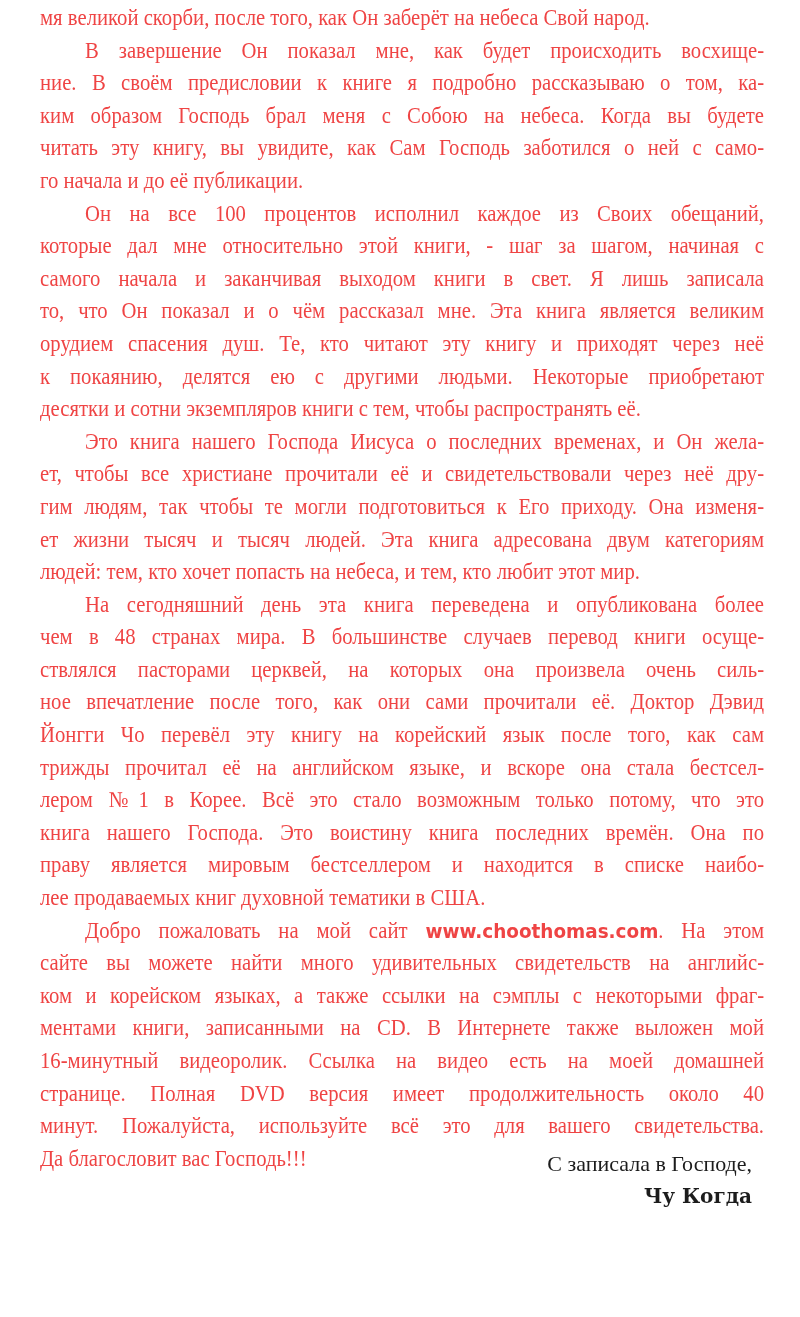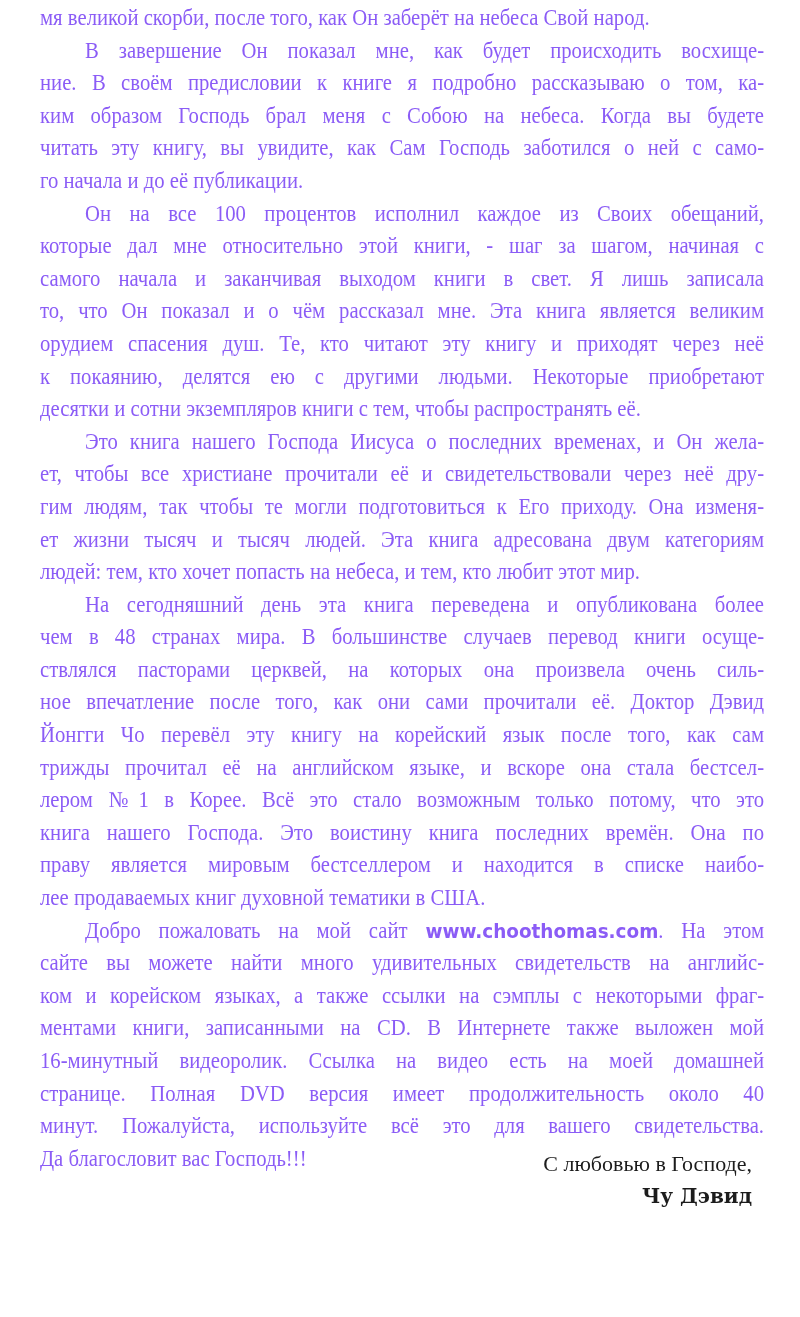--- a/index.html
+++ b/index.html
@@ -1,20 +1,20 @@
 <!DOCTYPE html>
 <html><head>
 <meta charset="utf-8">
 <style>
   html, body { margin: 0; padding: 0; background: #ffffff; }
   body { width: 800px; height: 1317px; position: relative; overflow: hidden; }
   .page {
     position: absolute; left: 40px; top: 2px; width: 724px;
     font-family: "Liberation Serif", "DejaVu Serif", serif;
-    font-size: 22.5px; color: #8b5cf6;
+    font-size: 22.5px; color: #ef4444;
   }
   .para { margin: 0; }
   .line {
     display: block; height: 32.6px; line-height: 32.6px;
     white-space: nowrap; text-align: justify; text-align-last: justify;
     transform: scaleX(0.92); transform-origin: left center; width: 787px;
   }
   .line.last { text-align-last: left; }
   .line.indent { padding-left: 49px; width: 738px; }
   .link { font-family: "DejaVu Sans", sans-serif; font-weight: bold; font-size: 20px; }
@@ -76,15 +76,15 @@
     <span class="line">ком и корейском языках, а также ссылки на сэмплы с некоторыми фраг-</span>
     <span class="line">ментами книги, записанными на CD. В Интернете также выложен мой</span>
     <span class="line">16-минутный видеоролик. Ссылка на видео есть на моей домашней</span>
     <span class="line">странице. Полная DVD версия имеет продолжительность около 40</span>
     <span class="line">минут. Пожалуйста, используйте всё это для вашего свидетельства.</span>
     <span class="line last">Да благословит вас Господь!!!</span>
   </div>
 </div>
 
 <div class="signature">
-  <span class="sig-line">С любовью в Господе,</span>
-  <span class="sig-line sig-name">Чу Дэвид</span>
+  <span class="sig-line">С записала в Господе,</span>
+  <span class="sig-line sig-name">Чу Когда</span>
 </div>
 
 </body></html>

